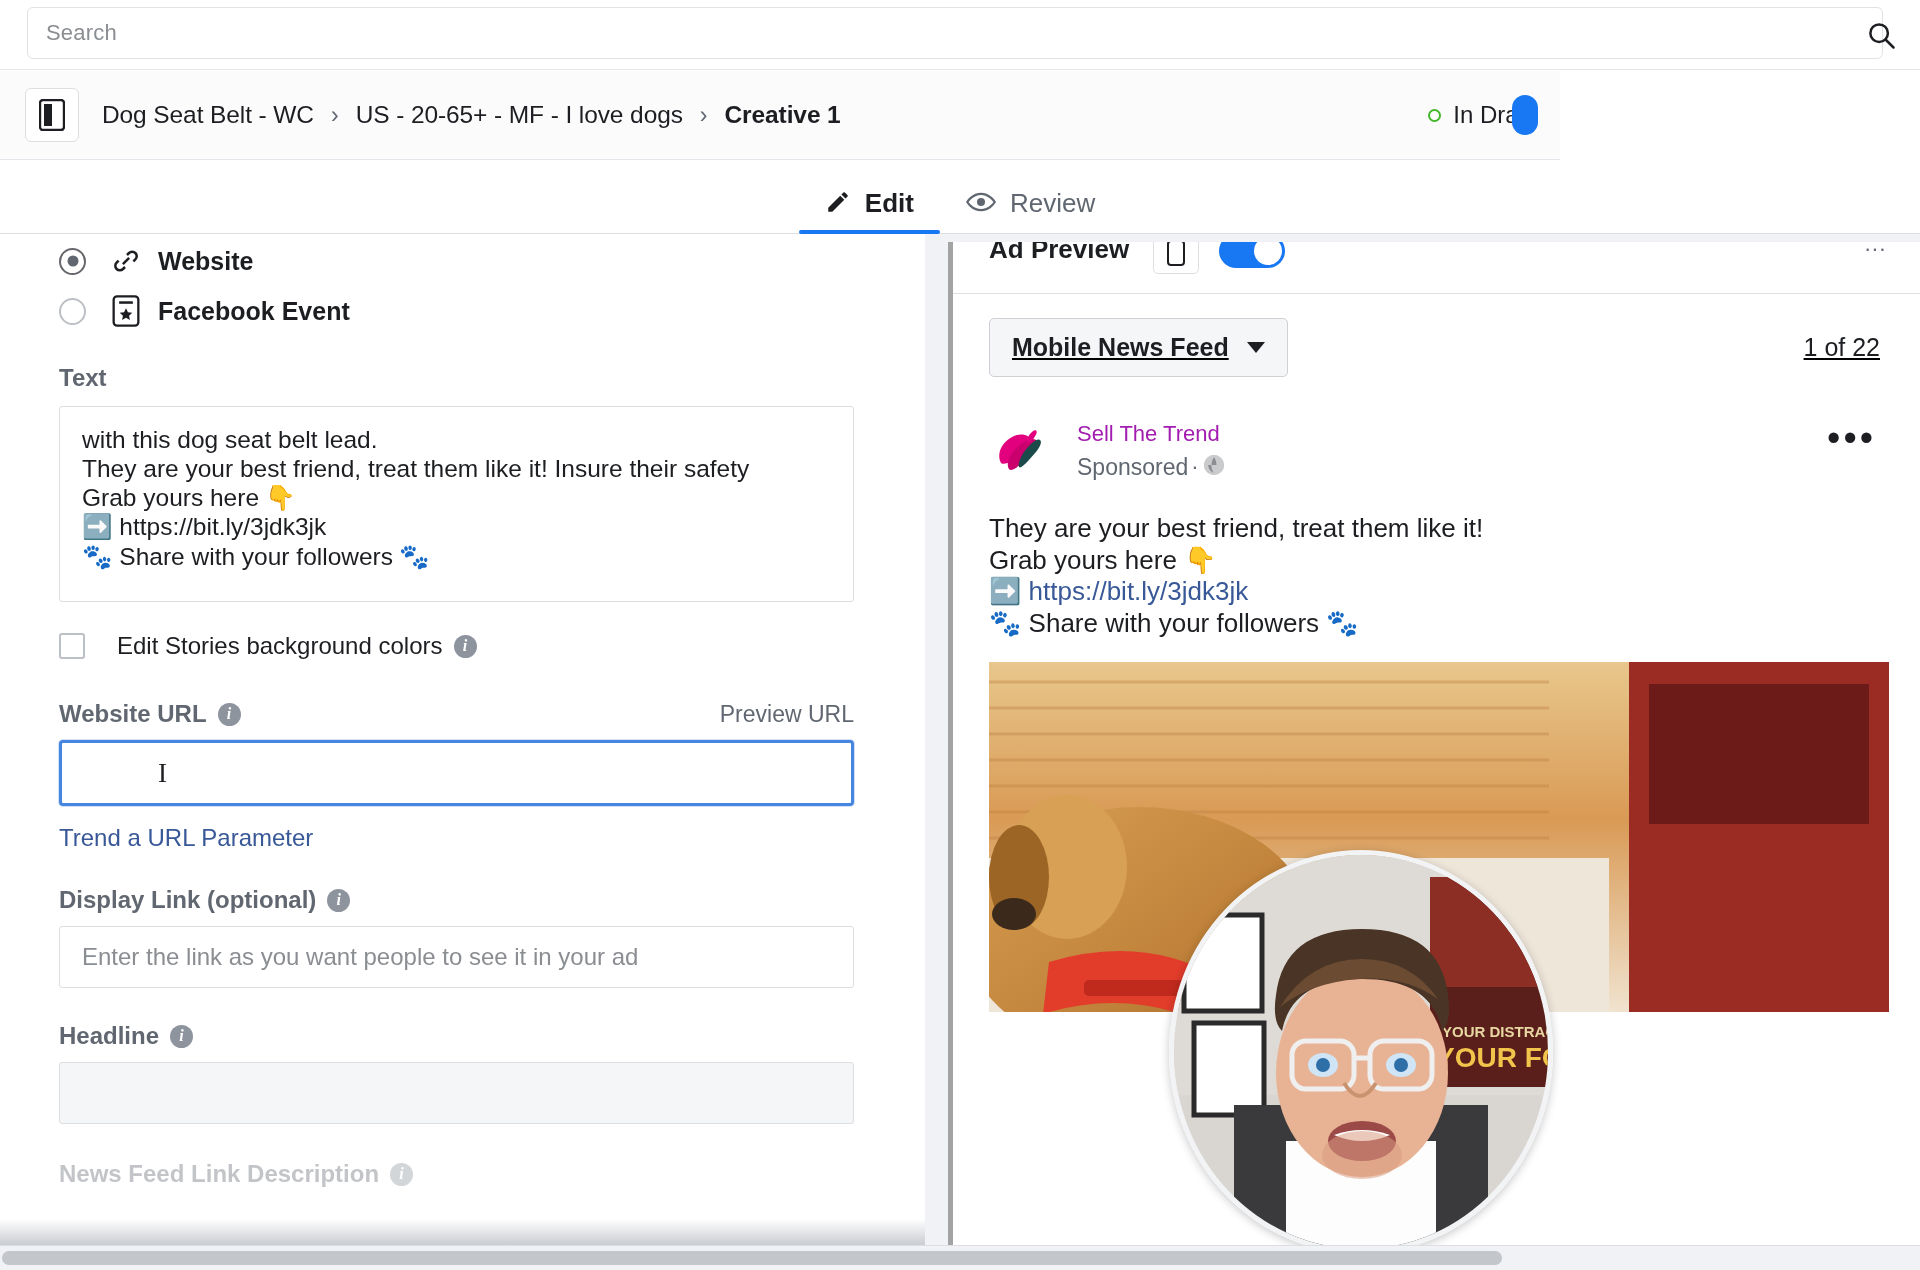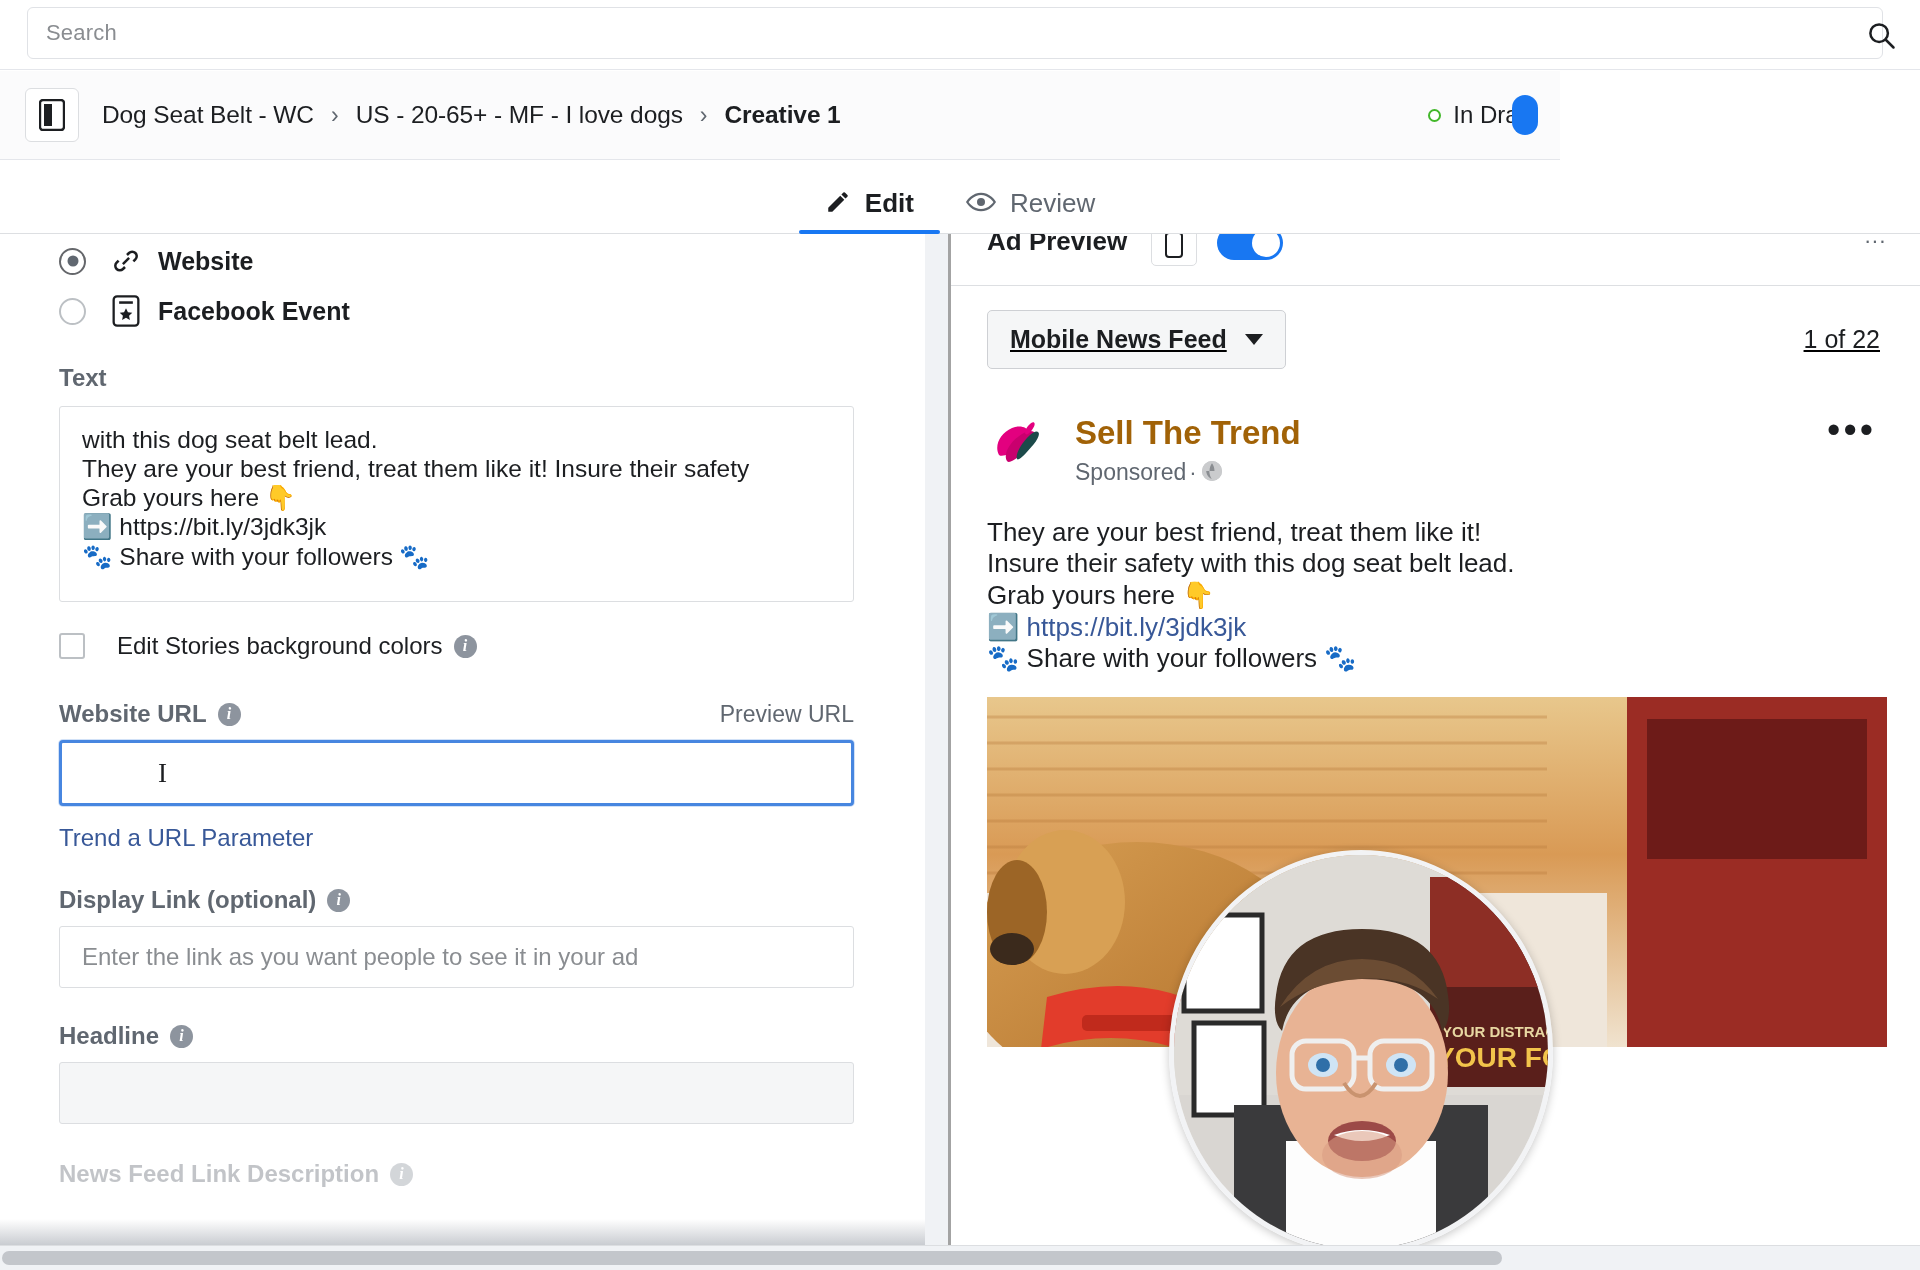--- a/index.html
+++ b/index.html
@@ -153,22 +153,22 @@
   .clipped-label {
     margin-top: 36px; opacity: .38;
   }
   .bottom-fade {
     position: absolute; left: 0; bottom: 0; width: 925px; height: 26px;
     background: linear-gradient(to bottom, rgba(255,255,255,0), #c9ccd1);
   }
 
   
   .preview-col {
-    position: absolute; left: 948px; top: 0; width: 972px; height: 1011px;
-    background: #ffffff; border-left: 3px solid #a3a3a3;
+    position: absolute; left: 948px; top: 8px; width: 972px; height: 1011px;
+    background: #ffffff; border-left: 5px solid #a3a3a3;
   }
   .adpreview-head {
     position: relative; height: 52px; border-bottom: 1px solid #dddfe2;
     display: flex; align-items: center; padding-left: 36px; overflow: hidden;
   }
   .adpreview-title { font-size: 26px; font-weight: 700; color: #1c1e21; margin-top: -36px; }
   .mobile-ico-box {
     width: 46px; height: 42px; border: 1px solid #dcdee1; border-radius: 5px;
     background: #fff; margin-left: 24px; margin-top: -30px;
     display: flex; align-items: center; justify-content: center;
@@ -194,21 +194,21 @@
     padding: 14px 22px; cursor: pointer;
   }
   .feed-select-label { font-size: 25px; font-weight: 700; color: #1c1e21; }
   .caret-down { width: 0; height: 0; border-left: 9px solid transparent; border-right: 9px solid transparent; border-top: 11px solid #1c1e21; }
   .feed-count { font-size: 25px; color: #1c1e21; }
 
   .ad-card { position: relative; margin: 40px 0 0 0; padding: 0 0 0 0; }
   .ad-head { display: flex; align-items: flex-start; padding: 0 44px 0 36px; }
   .brand-logo { width: 66px; height: 66px; flex: 0 0 auto; margin-right: 22px; }
   .brand-meta { flex: 1 1 auto; padding-top: 4px; }
-  .brand-name { font-size: 33px; font-weight: 700; color: #a16207; line-height: 1.2; }
+  .brand-name { font-size: 22px; font-weight: 400; color: #a21caf; line-height: 1.2; }
   .sponsored-row { display: flex; align-items: center; gap: 3px; margin-top: 6px; }
   .sponsored { font-size: 23px; color: #606770; }
   .dot-sep { color: #606770; font-size: 22px; }
   .ad-dots { font-size: 38px; color: #1c1e21; letter-spacing: 3px; line-height: .5; padding-top: 12px; cursor: pointer; }
 
   .ad-body { padding: 30px 40px 0 36px; }
   .ad-line { font-size: 26px; color: #1c1e21; line-height: 1.22; }
   .ad-url { color: #385898; }
 
   .ad-media {
@@ -415,21 +415,20 @@
                   <path d="M12 2a10 10 0 0 0 0 20 10 10 0 0 0 0-20zm0 2.2c1.4 1.6 2.4 4.3 2.5 7.8h-5c.1-3.5 1.1-6.2 2.5-7.8zM6.2 12h3.1c.1 3.5 1.1 6.2 2.5 7.8-3-.7-5.3-3.9-5.6-7.8z" fill="#fff" opacity=".55"></path>
                 </svg>
               </span>
             </span>
           </span>
           <span class="ad-dots">•••</span>
         </div>
 
         <div class="ad-body">
           <div class="ad-line">They are your best friend, treat them like it!</div>
-          <div class="ad-line">Insure their safety with this dog seat belt lead.</div>
           <div class="ad-line">Grab yours here 👇</div>
           <div class="ad-line">
             <span>➡️</span>
             <span class="ad-url">https://bit.ly/3jdk3jk</span>
           </div>
           <div class="ad-line">
             <span>🐾</span>
             <span>Share with your followers</span>
             <span>🐾</span>
           </div>

